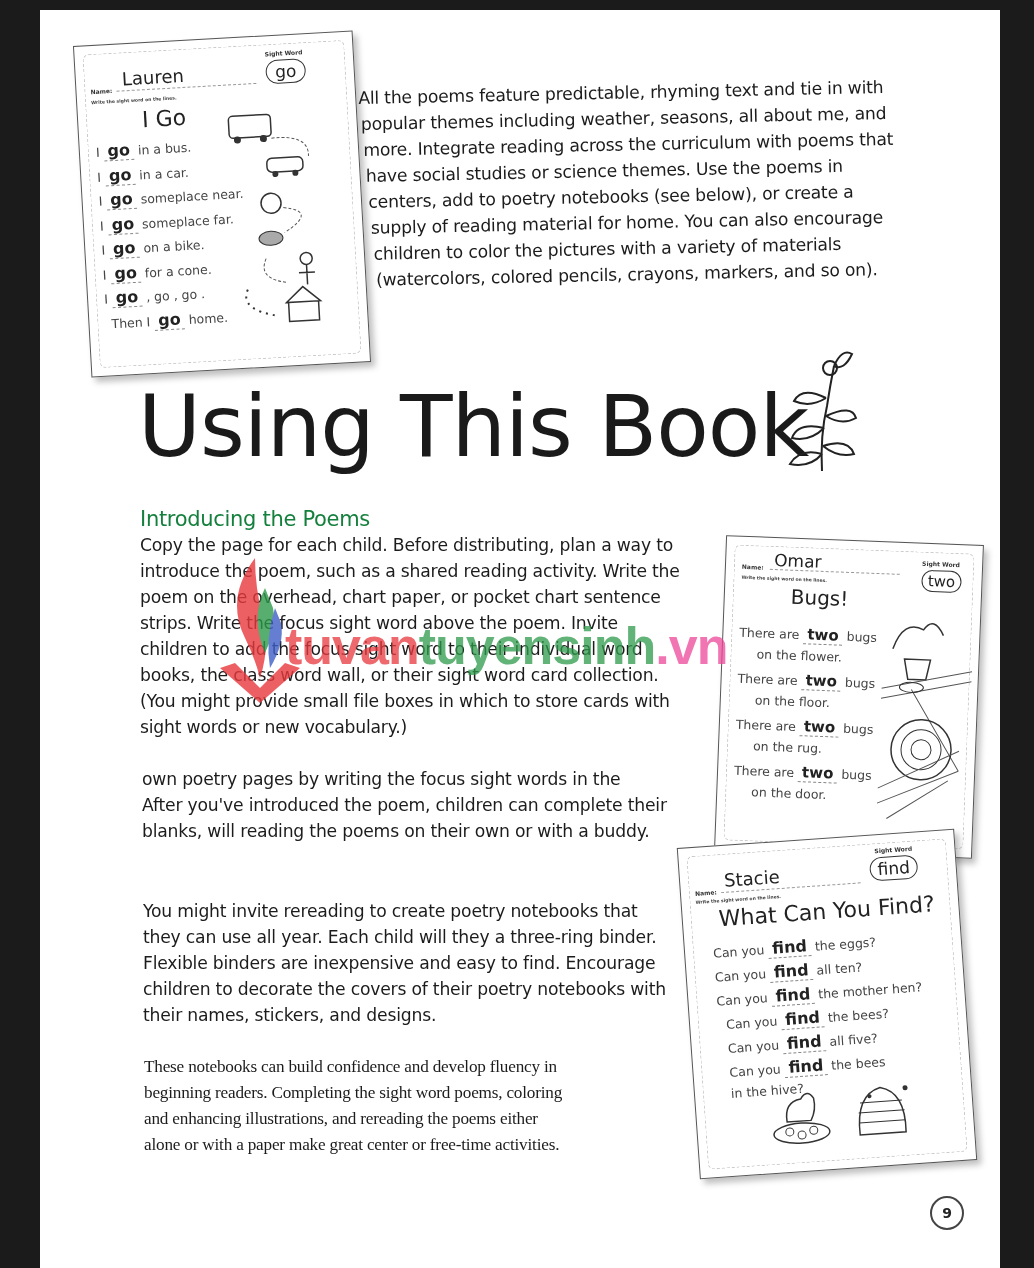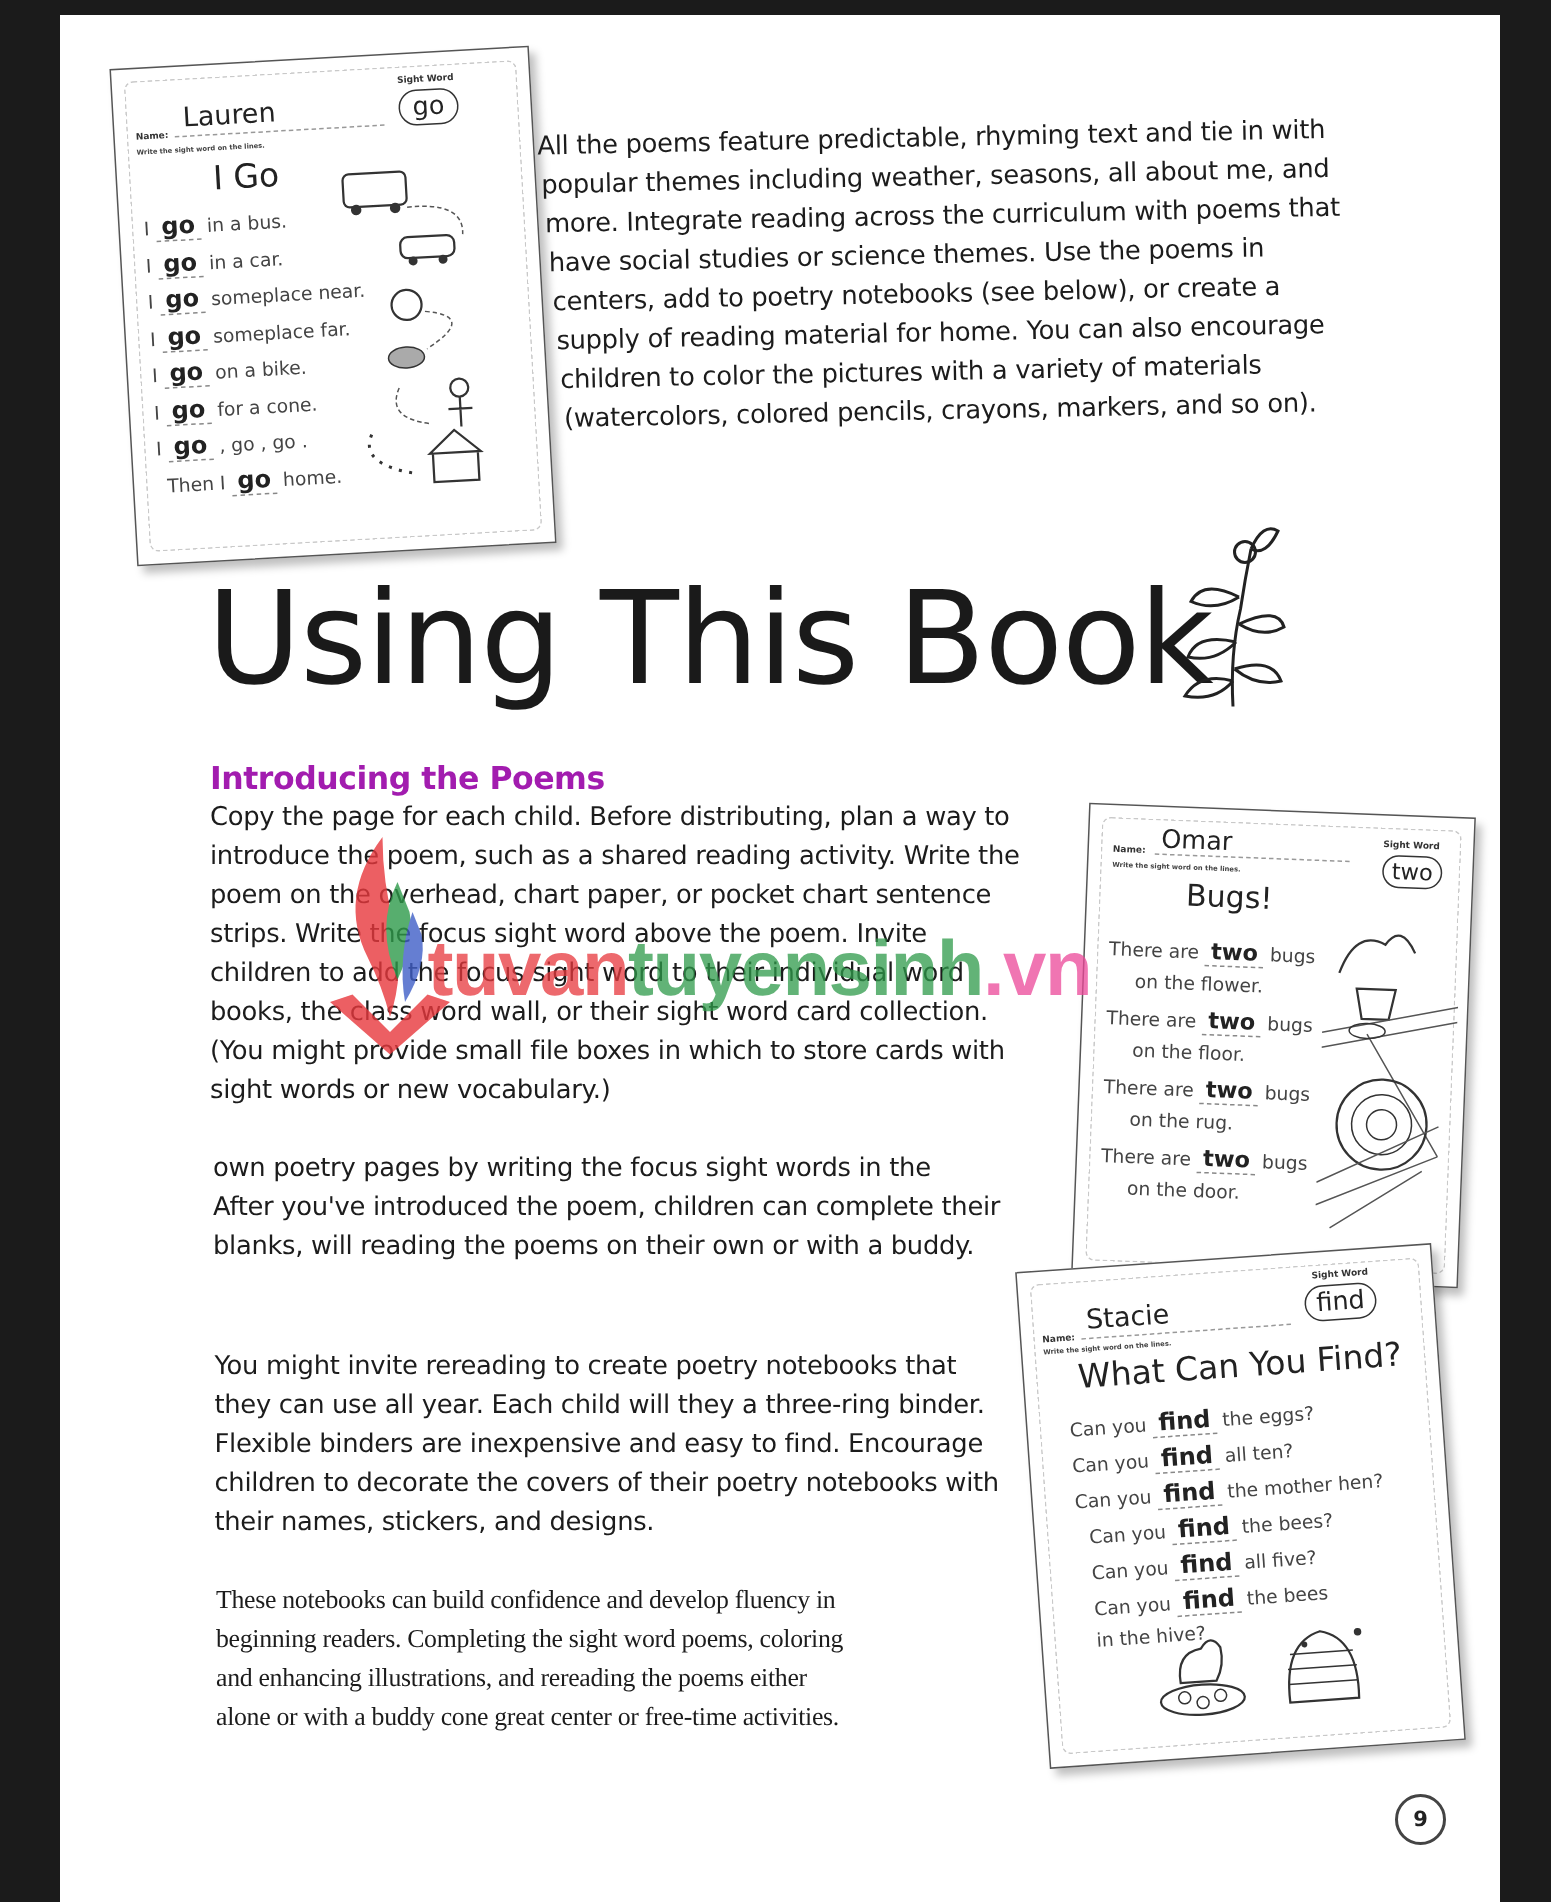--- a/index.html
+++ b/index.html
@@ -38,22 +38,22 @@
   .card .poem-title { position:absolute; color:#222; white-space:nowrap; }
   .card .line { position:absolute; white-space:nowrap; color:#444; }
   .card .fill { font-weight:bold; color:#222; border-bottom:1px dashed #888; padding:0 4px; }
 
   .body-text {
     position:absolute; font-family:"DejaVu Sans", sans-serif;
     font-size:17.2px; line-height:26px; color:#1c1c1c; letter-spacing:-0.2px;
   }
   .body-text .ln { display:block; white-space:nowrap; }
   .section-heading {
-    position:absolute; font-family:"DejaVu Sans", sans-serif; font-weight:bold;
-    font-size:21px; color:#a21caf; white-space:nowrap; letter-spacing:-0.3px;
+    position:absolute; font-family:"DejaVu Sans", sans-serif; font-weight:normal;
+    font-size:21px; color:#15803d; white-space:nowrap; letter-spacing:-0.3px;
   }
   .big-title {
     position:absolute; font-family:"DejaVu Sans", sans-serif; font-weight:normal;
     font-size:86px; color:#1a1a1a; white-space:nowrap; letter-spacing:-1px;
   }
   .page-number {
     position:absolute; width:30px; height:30px; border:2px solid #444; border-radius:50%;
     text-align:center; line-height:30px; font-weight:bold; font-size:14px; color:#222;
   }
   .watermark {
@@ -148,21 +148,21 @@
     <span class="ln">You might invite rereading to create poetry notebooks that</span>
     <span class="ln">they can use all year. Each child will they a three-ring binder.</span>
     <span class="ln">Flexible binders are inexpensive and easy to find. Encourage</span>
     <span class="ln">children to decorate the covers of their poetry notebooks with</span>
     <span class="ln">their names, stickers, and designs.</span>
   </div>
   <div class="body-text" style="left:104px; top:1044px;font-family:Liberation Serif, serif;">
     <span class="ln">These notebooks can build confidence and develop fluency in</span>
     <span class="ln">beginning readers. Completing the sight word poems, coloring</span>
     <span class="ln">and enhancing illustrations, and rereading the poems either</span>
-    <span class="ln">alone or with a buddy cone great center or free-time activities.</span>
+    <span class="ln">alone or with a paper make great center or free-time activities.</span>
   </div>
 
   <div class="card" style="left:680px; top:530px; width:256px; height:312px; transform:rotate(2.2deg);">
     <div class="inner"></div>
     <span class="name-label" style="left:16px; top:26px;">Name:</span>
     <span class="name-value" style="left:48px; top:12px; font-size:17px;">Omar</span>
     <div class="name-line" style="left:44px; top:31px; width:130px;"></div>
     <span class="instr" style="left:16px; top:38px;">Write the sight word on the lines.</span>
     <span class="sw-label" style="left:196px; top:16px;">Sight Word</span>
     <div class="sw-bubble" style="left:196px; top:26px; width:38px; height:20px; font-size:15px; line-height:20px;">two</div>

